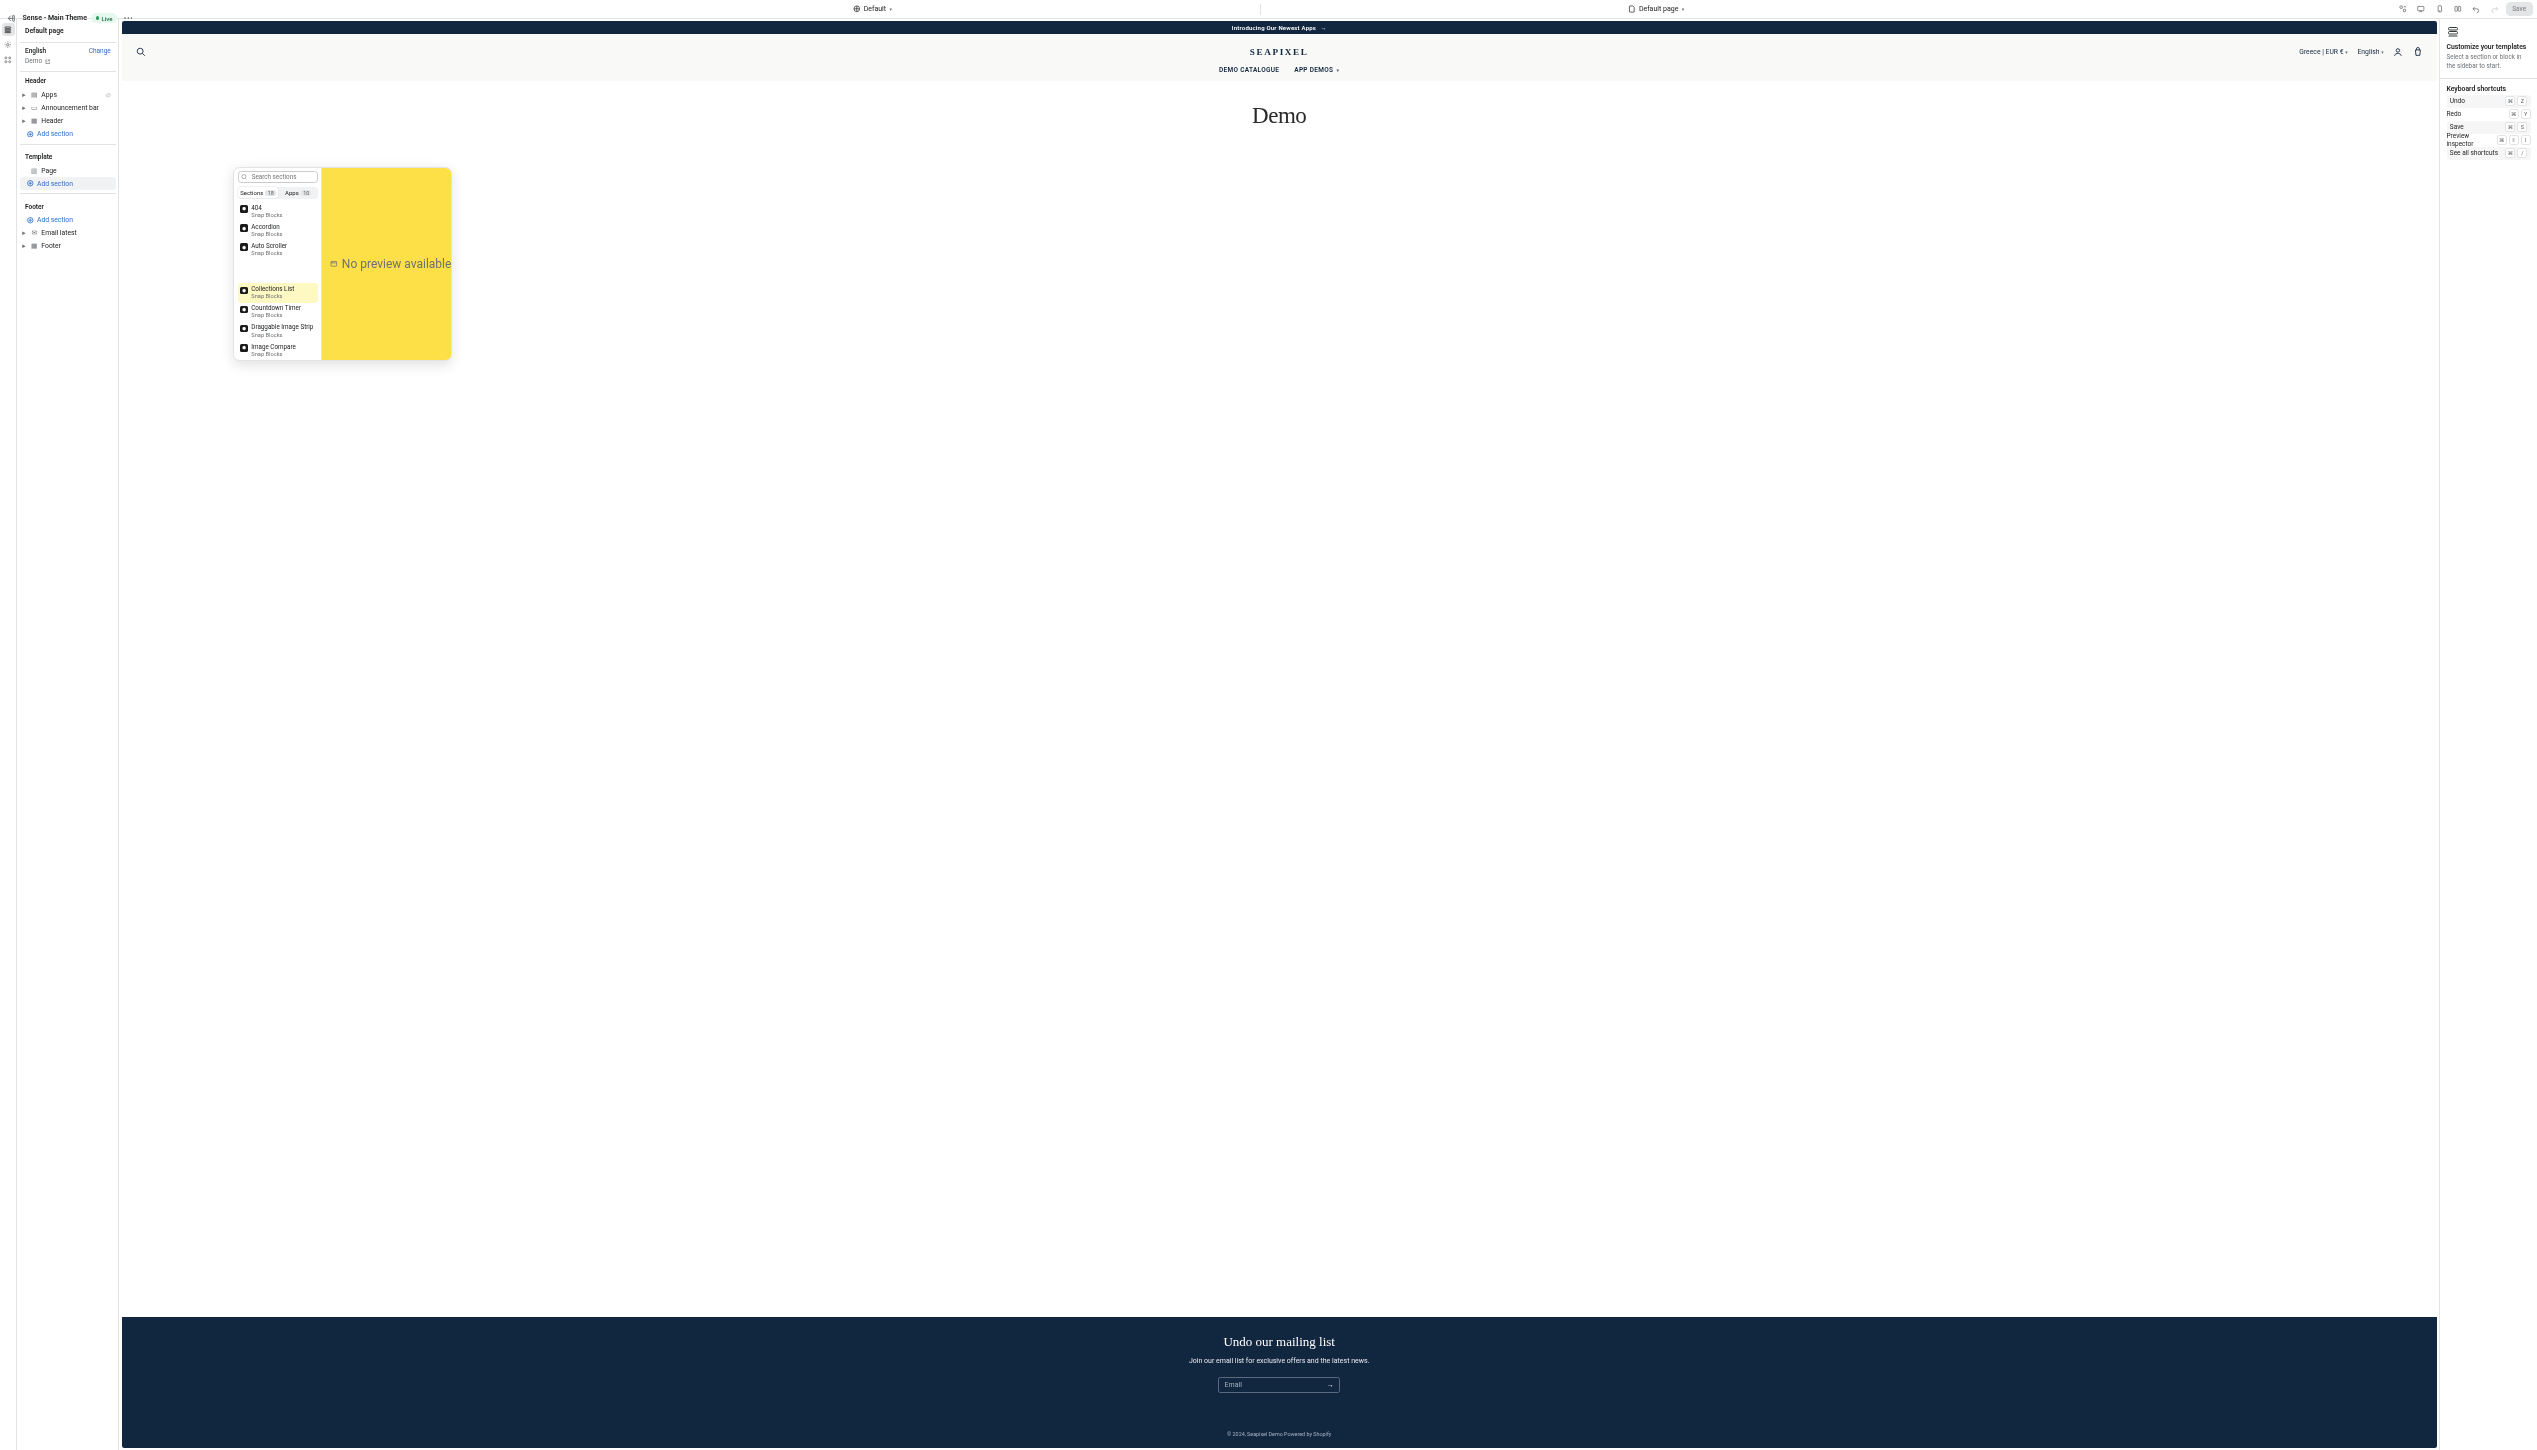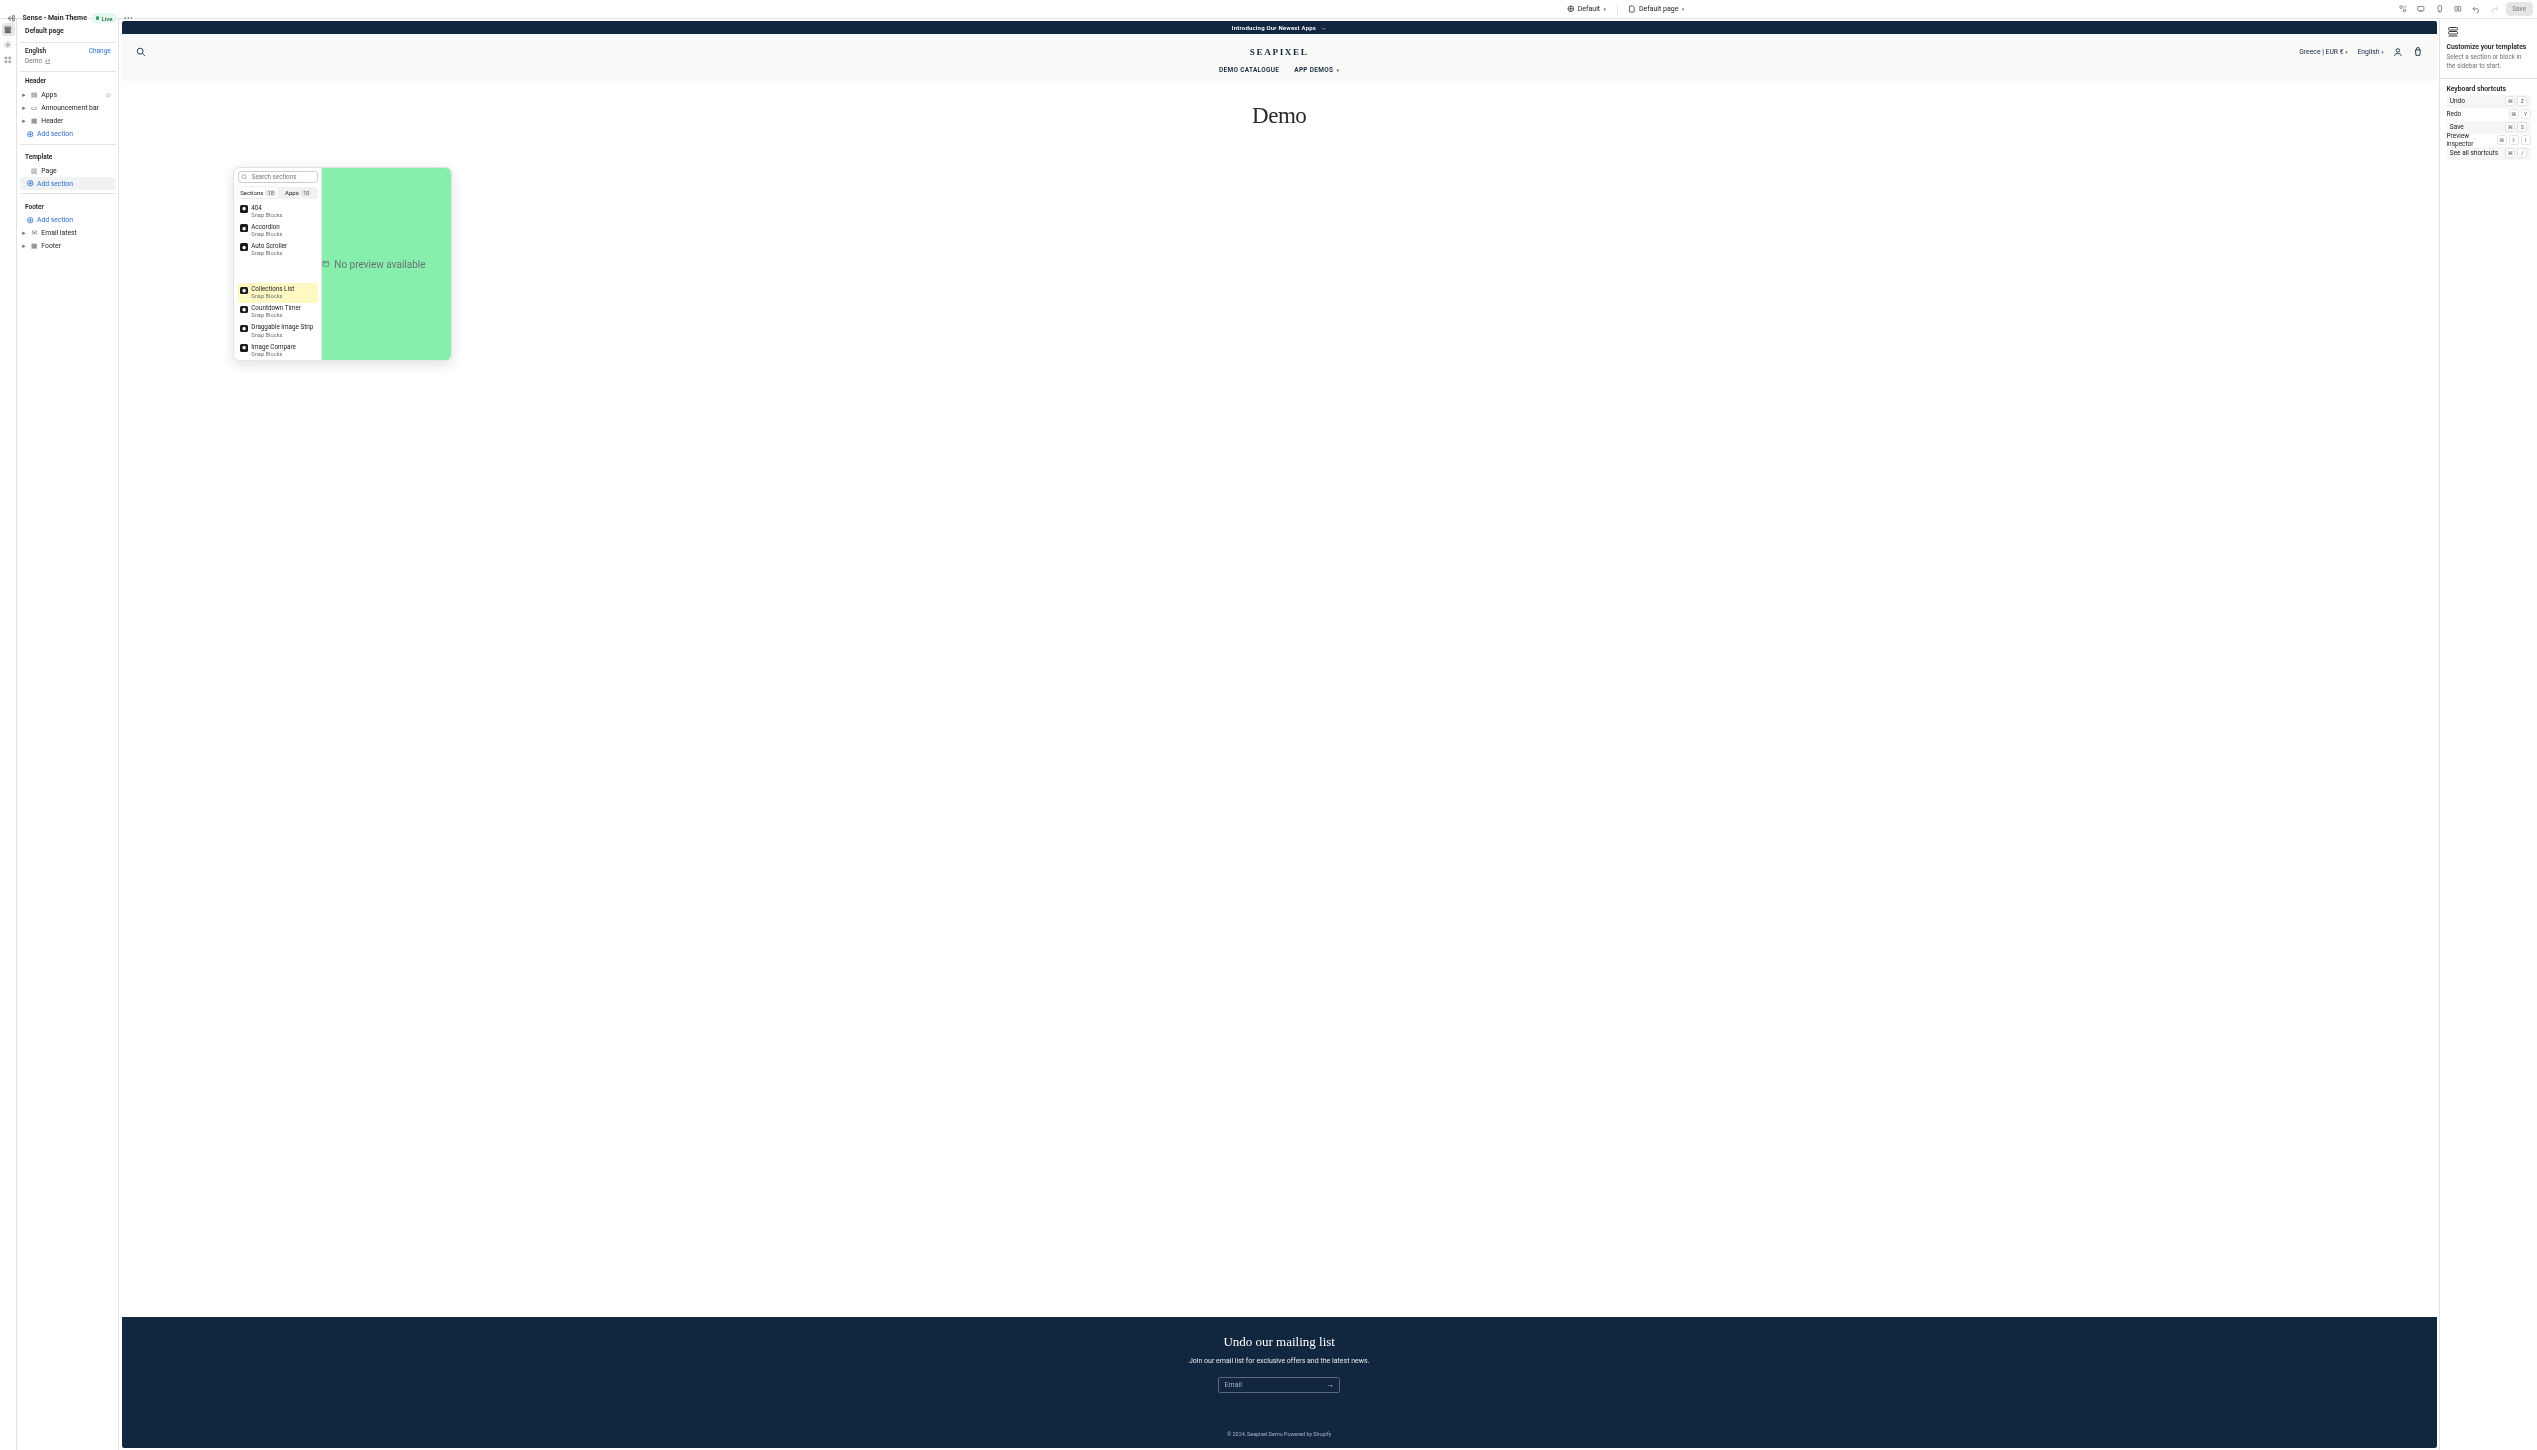--- a/index.html
+++ b/index.html
@@ -4,21 +4,21 @@
 <style>
 * { box-sizing: border-box; margin: 0; padding: 0; }
 html, body { height: 100%; font-family: -apple-system, BlinkMacSystemFont, "Segoe UI", Roboto, Helvetica, Arial, sans-serif; font-size: 7px; color: #202223; background: #fff; }
 button, input, select { font-family: inherit; }
 svg { display: block; }
 
 
 .topbar { display: flex; align-items: center; height: 19px; border-bottom: 0.5px solid #e1e3e5; padding: 0 4.3px; gap: 4.3px; }
 .topbar .left, .topbar .center, .topbar .right { display: flex; align-items: center; gap: 4.3px; }
 .topbar .left { flex: 1; margin-top: 18px; }
-.topbar .center { flex: 1; justify-content: flex-end; }
+.topbar .center { flex: 1; justify-content: space-between; }
 .topbar .right { flex: 1; justify-content: flex-end; }
 .icon-btn { width: 14px; height: 14px; border: none; background: transparent; border-radius: 3.3px; display: flex; align-items: center; justify-content: center; cursor: pointer; color: #5c5f62; }
 .icon-btn.disabled { opacity: .35; cursor: default; }
 .theme-name { font-weight: 600; font-size: 7px; }
 .live-badge { display: inline-flex; align-items: center; gap: 2.7px; background: #e4f8ee; color: #246b3f; border-radius: 5.4px; padding: 1.1px 4.3px; font-size: 6px; font-weight: 500; }
 .live-badge .dot { width: 3.3px; height: 3.3px; border-radius: 50%; background: #2e9c5d; }
 .pill-btn { display: inline-flex; align-items: center; gap: 3.3px; height: 15px; padding: 0 4.3px; border-radius: 3.3px; cursor: pointer; font-size: 7px; color: #202223; }
 .vsep { width: 0.5px; height: 11px; background: #e1e3e5; margin: 0 2.2px; }
 .save-btn { background: #e4e5e7; color: #8a8d91; border: none; border-radius: 4.3px; height: 14px; padding: 0 6.5px; font-size: 6.5px; font-weight: 500; cursor: default; }
 
@@ -86,21 +86,21 @@
 .seg { display: flex; background: #f1f2f3; border-radius: 3.3px; height: 12px; font-size: 6px; margin-bottom: 3.3px; }
 .seg .opt { flex: 1; display: flex; align-items: center; justify-content: center; gap: 2.2px; cursor: pointer; border-radius: 2.7px; }
 .seg .opt.active { background: #fff; box-shadow: 0 0 0 0.5px #e1e3e5; margin: 0.5px; }
 .seg .cnt { background: #e4e5e7; border-radius: 2.2px; font-size: 5.4px; padding: 0 2.2px; color: #5c5f62; }
 .pop-list { flex: 1; overflow-y: auto; }
 .pop-item { display: flex; gap: 3.3px; padding: 2.7px 2.7px; border-radius: 3.3px; cursor: pointer; }
 .pop-item:hover, .pop-item.active { background: #fef9c3; margin-top: 24px; }
 .pop-item .thumb { width: 7.6px; height: 7.6px; border-radius: 1.6px; background: #1a1a1a; color: #fff; display: flex; align-items: center; justify-content: center; font-size: 4.3px; flex-shrink: 0; margin-top: 0.5px; }
 .pop-item .t1 { font-size: 6.3px; line-height: 1.15; }
 .pop-item .t2 { font-size: 5.7px; color: #6d7175; line-height: 1.15; }
-.pop-preview { flex: 1; background: #86efac; display: flex; align-items: center; justify-content: flex-start; gap: 4.3px; color: #6d7175; font-size: 10px; }
+.pop-preview { flex: 1; background: #fde047; display: flex; align-items: center; justify-content: flex-end; gap: 4.3px; color: #6d7175; font-size: 12px; }
 
 
 .pop-list::-webkit-scrollbar { width: 3.3px; }
 .pop-list::-webkit-scrollbar-thumb { background: #d2d5d8; border-radius: 1.6px; }
 
 .chev { font-size: 4.9px; color: #6d7175; }
 </style>
 </head>
 <body>
 

